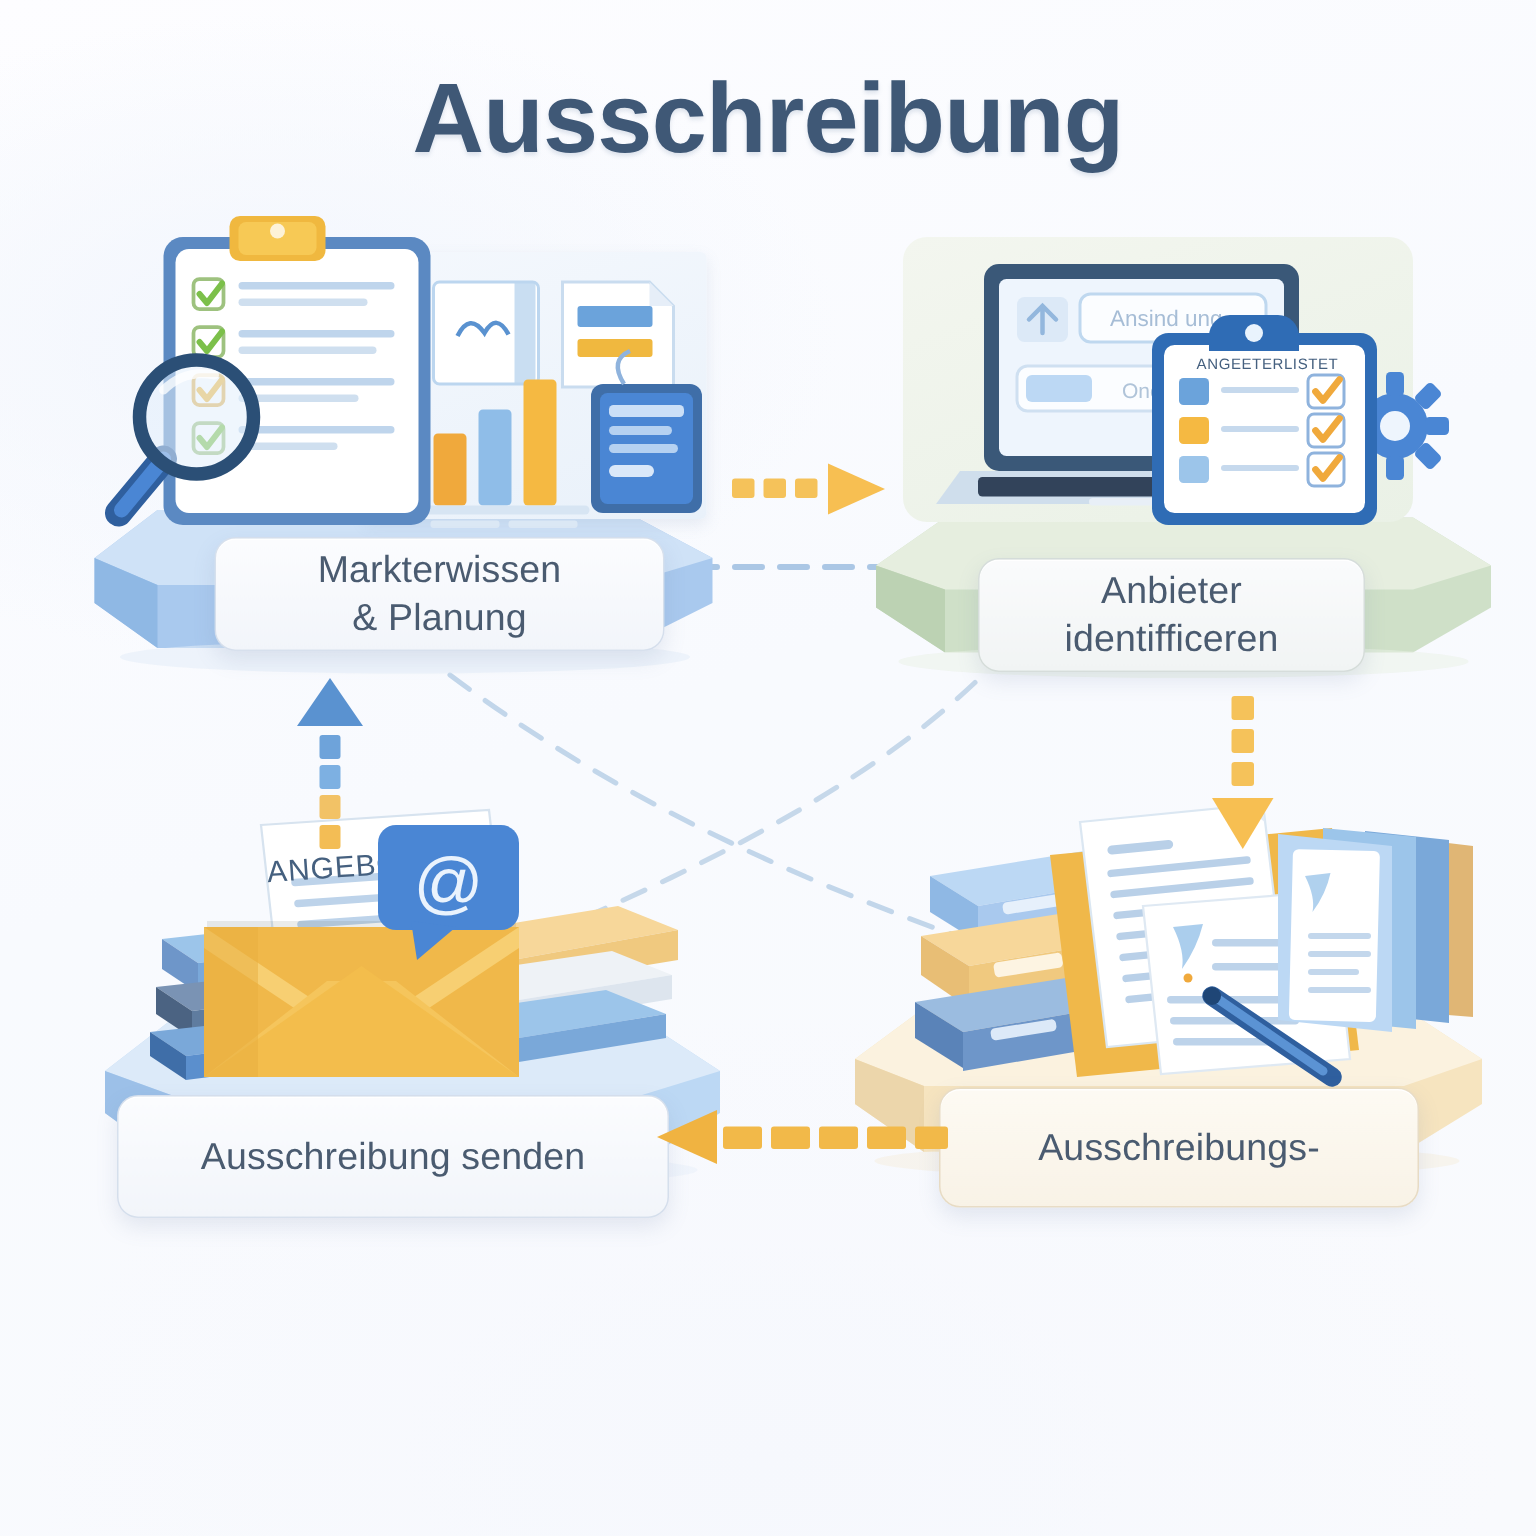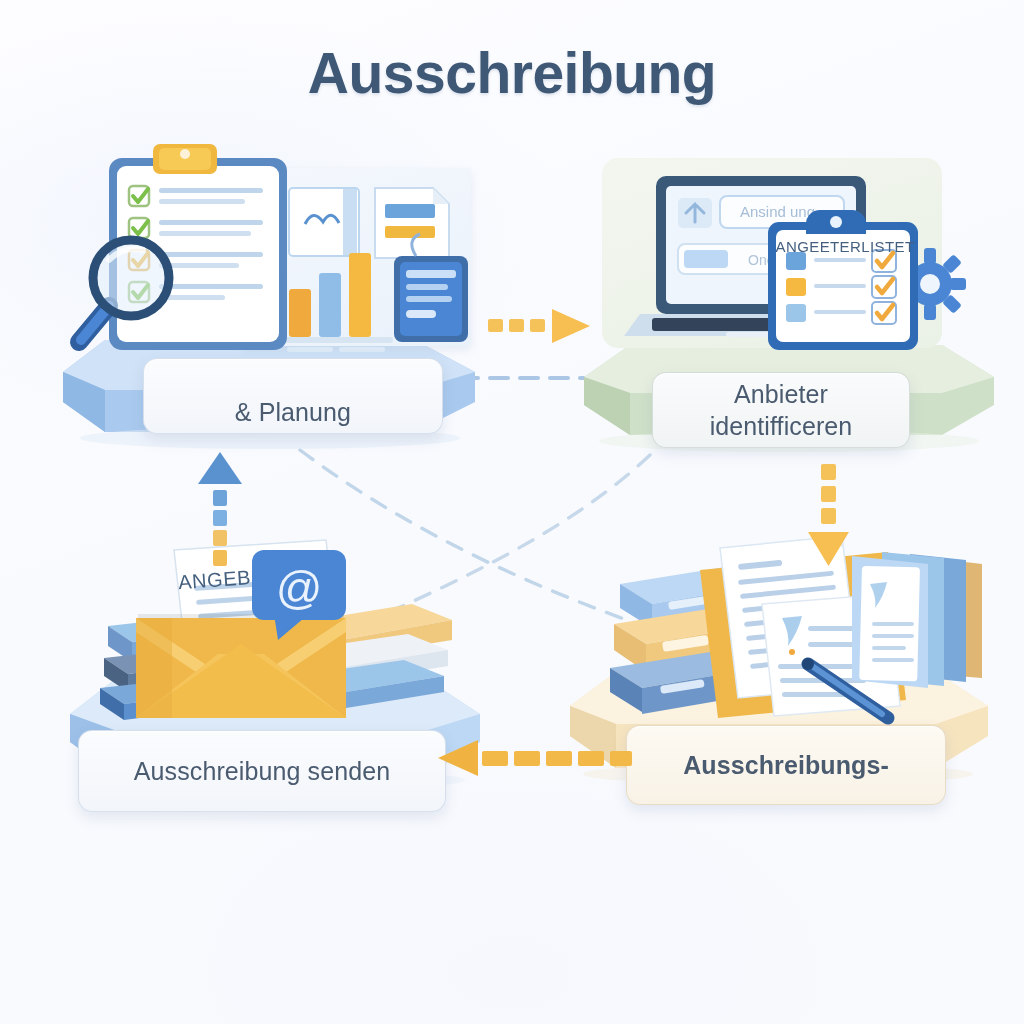--- a/index.html
+++ b/index.html
@@ -15,21 +15,21 @@
     background:
       radial-gradient(ellipse 700px 420px at 50% 95%, #f6f8fd 0%, rgba(246,248,253,0) 70%),
       radial-gradient(ellipse 520px 300px at 18% 22%, #f2f6fd 0%, rgba(242,246,253,0) 72%),
       linear-gradient(160deg,#fdfdff 0%,#f8fafe 45%,#f9fafd 100%);
   }
 
   
   .title{
     position:absolute;left:0;right:0;top:44px;
     text-align:center;
-    font-size:57px;line-height:1.05;
+    font-size:66px;line-height:1.05;
     font-weight:700;
     letter-spacing:-0.5px;
     color:#3f5876;
     text-shadow:0 2px 3px rgba(90,115,150,.18);
   }
 
   
   .node{position:absolute;}
 
   
@@ -44,21 +44,20 @@
     text-align:center;
     color:#4a5b70;
     font-size:25px;line-height:1.28;
     letter-spacing:.1px;
     padding:10px 14px;
     box-sizing:border-box;
   }
   .plate.warm{
     background:linear-gradient(180deg,#fdfaf3 0%,#f8f2e6 100%);
     border-color:rgba(226,212,186,.8);
-    font-weight:bold;
   }
   .plate.cool{
     background:linear-gradient(180deg,#fafbfc 0%,#f1f4f4 100%);
     border-color:rgba(205,214,210,.8);
   }
 
   
   .arrow{position:absolute;}
   .sheet{
     position:absolute;background:#ffffff;border-radius:4px;
@@ -155,21 +154,21 @@
 
     <svg style="position:absolute;left:10px;top:90px;width:130px;height:130px;">
       <line x1="44" y1="76" x2="14" y2="112" stroke="#2f5f9e" stroke-width="18" stroke-linecap="round"></line>
       <line x1="44" y1="76" x2="16" y2="110" stroke="#4a86d4" stroke-width="10" stroke-linecap="round"></line>
       <circle cx="66" cy="48" r="38" fill="rgba(225,238,252,.55)" stroke="#2b4f76" stroke-width="9"></circle>
       <path d="M 44 30 q 14 -14 34 -10" stroke="#ffffff" stroke-width="6" fill="none" opacity=".75" stroke-linecap="round"></path>
     </svg>
 
     <div class="plate" style="left:88px;top:218px;width:300px;height:76px;">
       <span>
-        <br>
+        <span>Markterwissen</span><br>
         <span>&amp; Planung</span>
       </span>
     </div>
   </div>
 
   <div class="node" style="left:574px;top:150px;width:430px;height:305px;">
 
     <svg style="position:absolute;left:0;top:175px;width:430px;height:130px;">
       <path d="M 56 20 L 368 20 L 420 52 L 420 80 L 368 110 L 56 110 L 10 80 L 10 52 Z" fill="#cfe0c8"></path>
       <path d="M 56 20 L 368 20 L 420 52 L 368 68 L 56 68 L 10 52 Z" fill="#e6eedf"></path>
@@ -227,21 +226,21 @@
         <path d="M 113 79 l 5 6 l 11 -14" stroke="#f0a93c" stroke-width="4.5" fill="none" stroke-linecap="round" stroke-linejoin="round"></path>
       </g>
       <g>
         <rect x="22" y="96" width="20" height="18" rx="3" fill="#9cc5ea"></rect>
         <rect x="50" y="102" width="52" height="4" rx="2" fill="#c6d9ed"></rect>
         <rect x="108" y="94" width="24" height="22" rx="4" fill="#fff" stroke="#8fb3dd" stroke-width="2"></rect>
         <path d="M 113 105 l 5 6 l 11 -14" stroke="#f0a93c" stroke-width="4.5" fill="none" stroke-linecap="round" stroke-linejoin="round"></path>
       </g>
     </svg>
     <div style="position:absolute;left:198px;top:88px;width:146px;text-align:center;
-                font-size:15px;letter-spacing:.4px;color:#45607f;font-weight:400;">ANGEETERLISTET</div>
+                font-size:10px;letter-spacing:.4px;color:#45607f;font-weight:400;">ANGEETERLISTET</div>
 
     <div class="plate cool" style="left:78px;top:222px;width:258px;height:76px;">
       <span>
         <span>Anbieter</span><br>
         <span>identifficeren</span>
       </span>
     </div>
   </div>
 
   <div class="node" style="left:558px;top:520px;width:440px;height:300px;">

